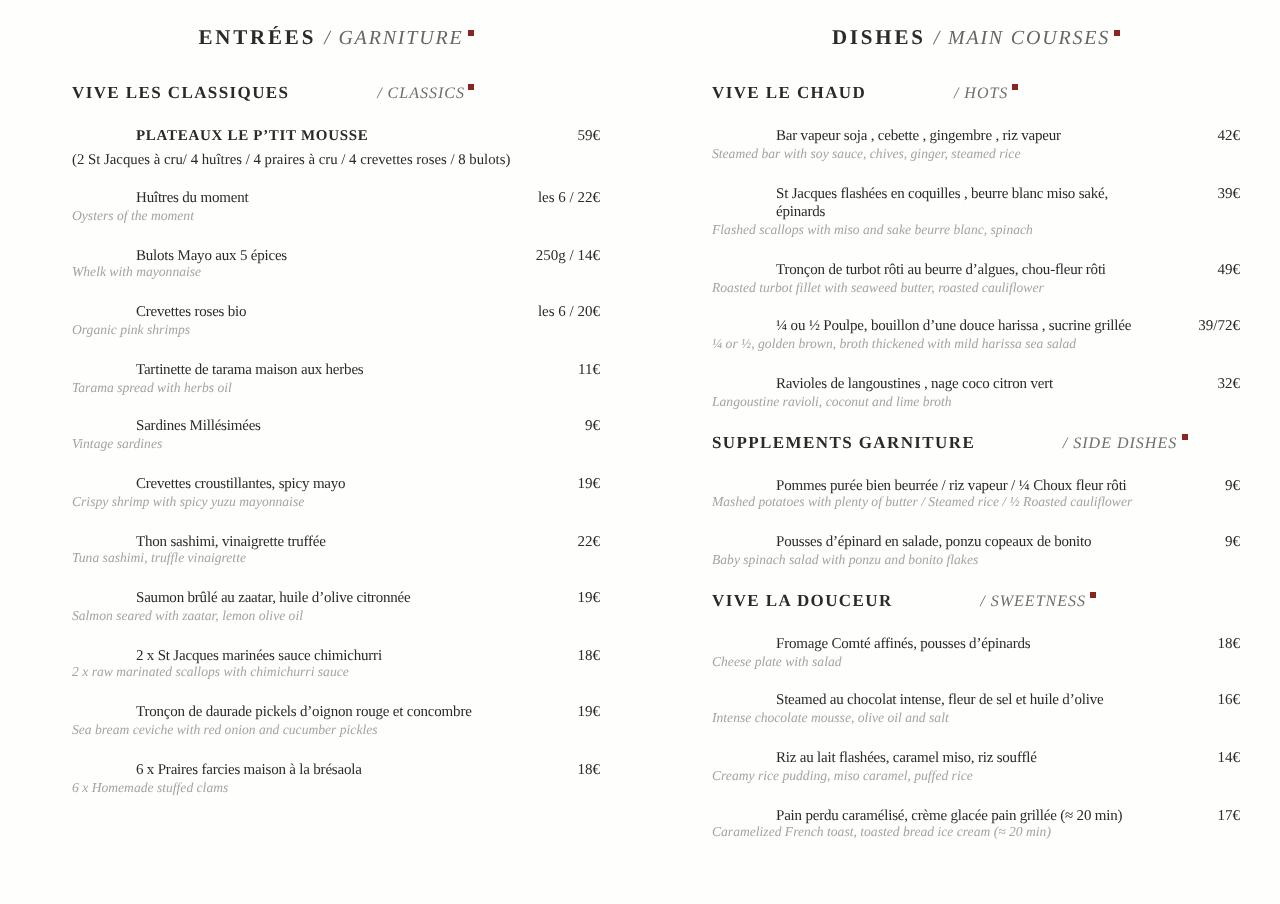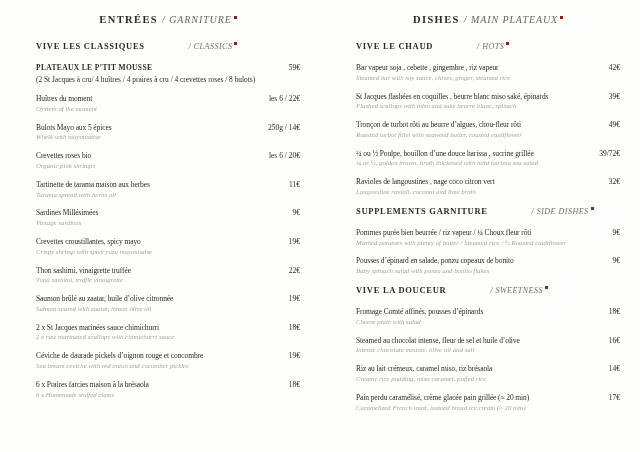--- a/index.html
+++ b/index.html
@@ -27,21 +27,21 @@
     margin-bottom:12px; white-space:nowrap;
   }
   .sh-sub {
     font-weight:normal; font-style:italic; color:#6e6e6e;
     letter-spacing:0.5px; font-size:8px;margin-left:41px;
   }
   .section:not(:first-child) { margin-top:4px; }
 
   .item { margin-bottom:9px; }
   .row { display:flex; justify-content:space-between; align-items:baseline; gap:6px; }
-  .iname { font-size:7.5px; line-height:1.3; letter-spacing:-0.1px; }
+  .iname { font-size:7.5px; line-height:1.3; letter-spacing:-0.1px;margin-left:32px; }
   .iname.bold { font-weight:bold; letter-spacing:0.35px; }
   .price { font-size:7.5px; white-space:nowrap;padding-left:26px; }
   .note { font-size:7.4px; line-height:1.4; margin-top:2px; max-width:220px; }
   .desc {
     font-size:6.8px; font-style:italic; color:#a3a3a3;
     line-height:1.3; margin-top:1px;
   }
   .mark {
     display:inline-block; width:3px; height:3px;
     background:var(--accent, #8b2323); margin-left:2px; vertical-align:4px;
@@ -125,40 +125,40 @@
           </div>
           <div class="item">
             <div class="row">
               <span class="iname">2 x St Jacques marinées sauce chimichurri</span>
               <span class="price">18€</span>
             </div>
             <div class="desc">2 x raw marinated scallops with chimichurri sauce</div>
           </div>
           <div class="item">
             <div class="row">
-              <span class="iname">Céviche de daurade pickels d’oignon rouge et concombre</span>
+              <span class="iname">Tronçon de daurade pickels d’oignon rouge et concombre</span>
               <span class="price">19€</span>
             </div>
             <div class="desc">Sea bream ceviche with red onion and cucumber pickles</div>
           </div>
           <div class="item">
             <div class="row">
               <span class="iname">6 x Praires farcies maison à la brésaola</span>
               <span class="price">18€</span>
             </div>
             <div class="desc">6 x Homemade stuffed clams</div>
           </div>
         </div>
       </div>
   </section>
 
   <section class="col">
     <div class="col-title">
       <span class="t-main">DISHES</span>
-      <span class="t-sub">/ MAIN PLATEAUX</span><span class="mark"></span>
+      <span class="t-sub">/ MAIN COURSES</span><span class="mark"></span>
     </div>
     <div class="sections">
         <div class="section">
           <div class="section-heading"><span class="sh-main">VIVE LE CHAUD </span><span class="sh-sub">/ HOTS</span><span class="mark"></span></div>
           <div class="item">
             <div class="row">
               <span class="iname">Bar vapeur soja , cebette , gingembre , riz vapeur</span>
               <span class="price">42€</span>
             </div>
             <div class="desc">Steamed bar with soy sauce, chives, ginger, steamed rice</div>
@@ -220,21 +220,21 @@
           </div>
           <div class="item">
             <div class="row">
               <span class="iname">Steamed au chocolat intense, fleur de sel et huile d’olive</span>
               <span class="price">16€</span>
             </div>
             <div class="desc">Intense chocolate mousse, olive oil and salt</div>
           </div>
           <div class="item">
             <div class="row">
-              <span class="iname">Riz au lait crémeux, caramel miso, riz brésaola</span>
+              <span class="iname">Riz au lait flashées, caramel miso, riz soufflé</span>
               <span class="price">14€</span>
             </div>
             <div class="desc">Creamy rice pudding, miso caramel, puffed rice</div>
           </div>
           <div class="item">
             <div class="row">
               <span class="iname">Pain perdu caramélisé, crème glacée pain grillée (≈ 20 min)</span>
               <span class="price">17€</span>
             </div>
             <div class="desc">Caramelized French toast, toasted bread ice cream (≈ 20 min)</div>

